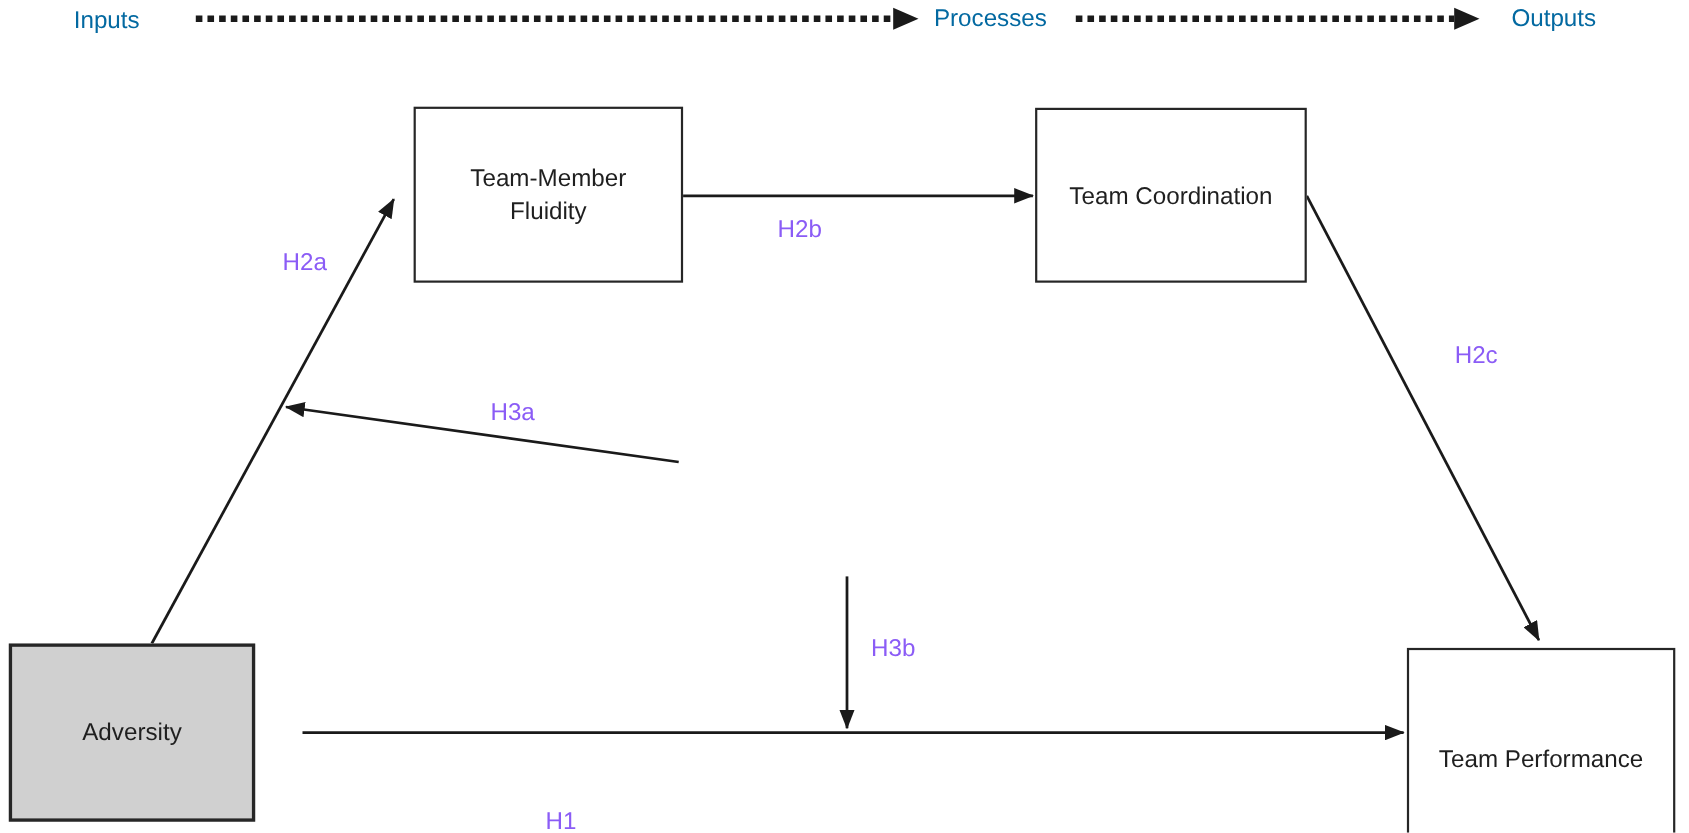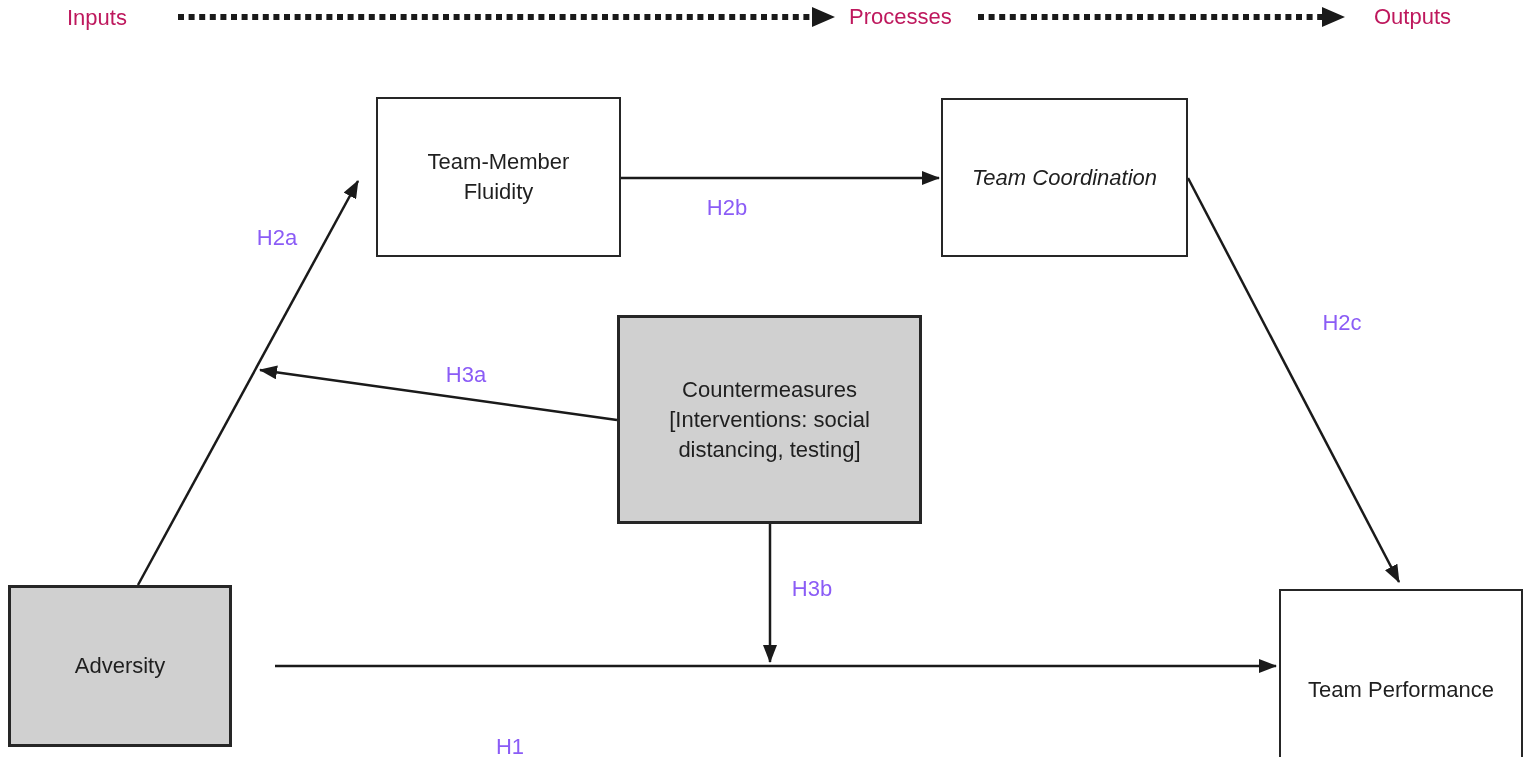--- a/index.html
+++ b/index.html
@@ -49,26 +49,26 @@
     transform: translate(-50%, -50%);
     font-size: 22px;
     white-space: nowrap;
     color: #8b5cf6;
     z-index: 3;
   }
   .legend-label {
     position: absolute;
     font-size: 22px;
     white-space: nowrap;
-    color: #be185d;
+    color: #0369a1;
     z-index: 3;
   }
   
   #node-tmf   { left: 364px;  top: 97px;  width: 245px; height: 160px; margin-left: 12px; }
-  #node-tc    { left: 941px;  top: 98px;  width: 247px; height: 159px; font-style: italic; }
+  #node-tc    { left: 941px;  top: 98px;  width: 247px; height: 159px; }
   #node-cm    { left: 617px;  top: 315px; width: 305px; height: 209px; }
   #node-adv   { left: 8px;    top: 585px; width: 224px; height: 162px; }
   #node-tp    { left: 1279px; top: 589px; width: 244px; height: 202px; }
   
   #label-h2a { left: 277px;  top: 238px; }
   #label-h2b { left: 727px;  top: 208px; }
   #label-h2c { left: 1342px; top: 323px; }
   #label-h3a { left: 466px;  top: 375px; }
   #label-h3b { left: 812px;  top: 589px; }
   #label-h1  { left: 510px;  top: 747px; }
@@ -105,21 +105,20 @@
     <line x1="770" y1="524" x2="770" y2="662" stroke="#1a1a1a" stroke-width="2.5" marker-end="url(#arrowhead)"></line>
     <line x1="275" y1="666" x2="1276" y2="666" stroke="#1a1a1a" stroke-width="2.5" marker-end="url(#arrowhead)"></line>
   </svg>
 
   <div class="legend-label" id="legend-inputs">Inputs</div>
   <div class="legend-label" id="legend-processes">Processes</div>
   <div class="legend-label" id="legend-outputs">Outputs</div>
 
   <div class="node white" id="node-tmf">Team-Member Fluidity</div>
   <div class="node white" id="node-tc">Team Coordination</div>
-  <div class="node gray" id="node-cm">Countermeasures [Interventions: social distancing, testing]</div>
   <div class="node gray" id="node-adv">Adversity</div>
   <div class="node white" id="node-tp">Team Performance</div>
 
   <div class="edge-label" id="label-h2a">H2a</div>
   <div class="edge-label" id="label-h2b">H2b</div>
   <div class="edge-label" id="label-h2c">H2c</div>
   <div class="edge-label" id="label-h3a">H3a</div>
   <div class="edge-label" id="label-h3b">H3b</div>
   <div class="edge-label" id="label-h1">H1</div>
 

